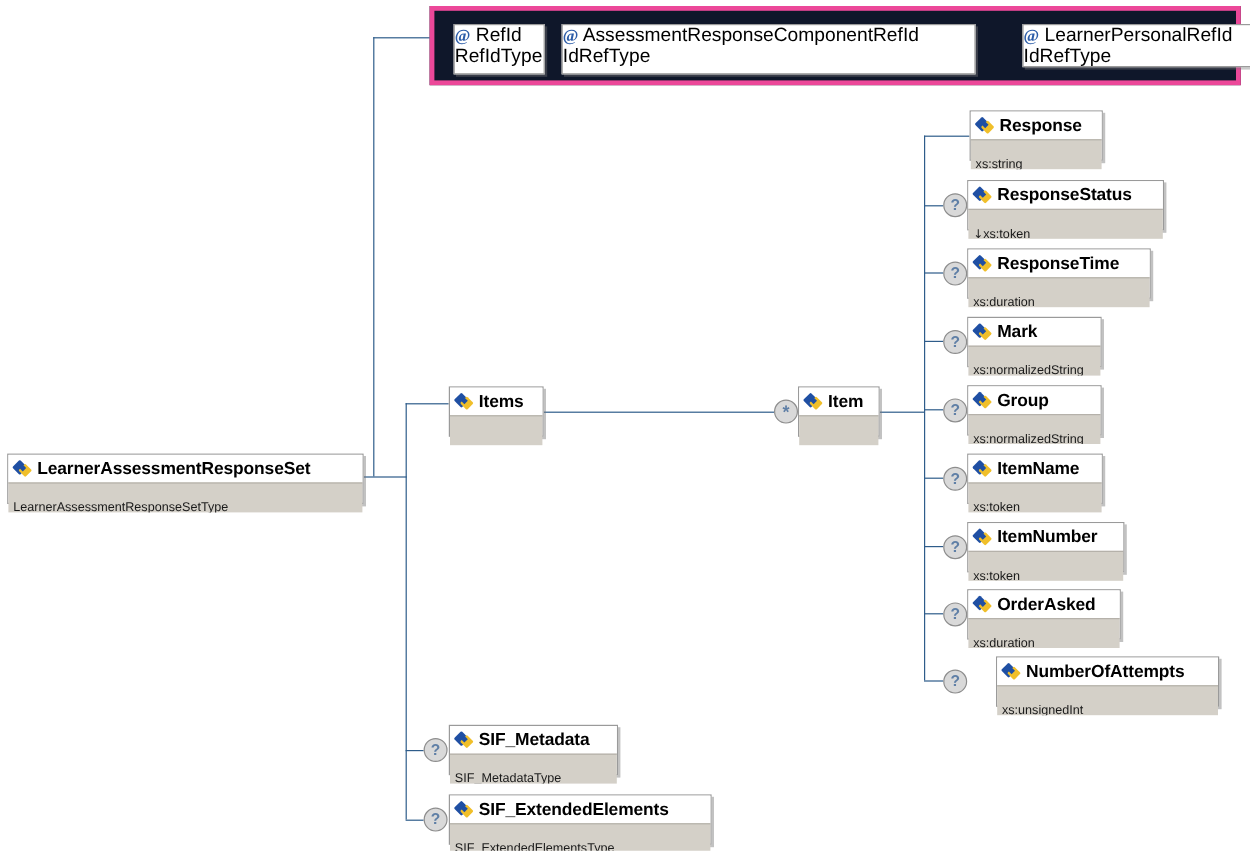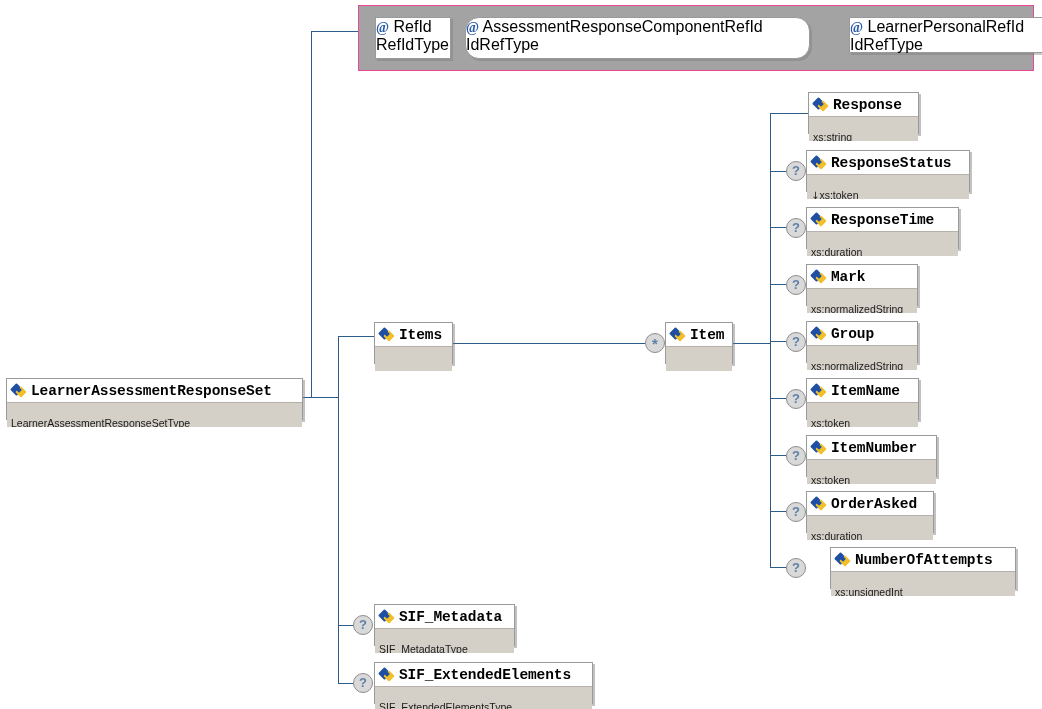--- a/index.html
+++ b/index.html
@@ -26,21 +26,20 @@
     box-shadow:2px 2px 0 rgba(120,120,120,.45);
   }
   .node .title{
     display:flex;align-items:center;
     gap:5px;
     padding:1px 7px 1px 5px;
     height:23px;
     box-sizing:border-box;
     background:#ffffff;
     white-space:nowrap;
-    font-family:Liberation Mono, monospace;
   }
   .node .title .lbl{
     font-size:14.5px;
     font-weight:bold;
     color:#000000;
     letter-spacing:-.1px;
     line-height:14px;
   }
   .node .type{
     height:17px;
@@ -85,22 +84,22 @@
     width:14px;height:15px;flex:0 0 14px;
     font-size:14px;font-weight:bold;color:#2b5ca8;
     line-height:14px;text-align:center;
     font-family:"Liberation Serif", serif;
   }
 
   
   #attr-box{
     position:absolute;
     box-sizing:border-box;
-    border:1px solid #ec4899;
-    background:#a3a3a3;
+    border:4px solid #ec4899;
+    background:#0f172a;
   }
   .attr-node{
     position:absolute;
     box-sizing:border-box;
     border:1px solid #9a9a9a;
     background:#ffffff;
     box-shadow:2px 2px 0 rgba(120,120,120,.4);
   }
 
   
@@ -162,21 +161,21 @@
   <div id="attr-box" style="left:358px;top:5px;width:676px;height:66px;">
 
     <div class="attr-node" style="left:16px;top:11px;width:76px;height:42px;">
       <div class="title">
         <span class="ico-at">@</span>
         <span class="lbl">RefId</span>
       </div>
       <div class="type">RefIdType</div>
     </div>
 
-    <div class="attr-node" style="left:106px;top:11px;width:345px;height:42px;border-radius:14px;">
+    <div class="attr-node" style="left:106px;top:11px;width:345px;height:42px;">
       <div class="title">
         <span class="ico-at">@</span>
         <span class="lbl">AssessmentResponseComponentRefId</span>
       </div>
       <div class="type">IdRefType</div>
     </div>
 
     <div class="attr-node" style="left:466px;top:11px;width:196px;height:36px;margin-left:24px;">
       <div class="title">
         <span class="ico-at">@</span>

